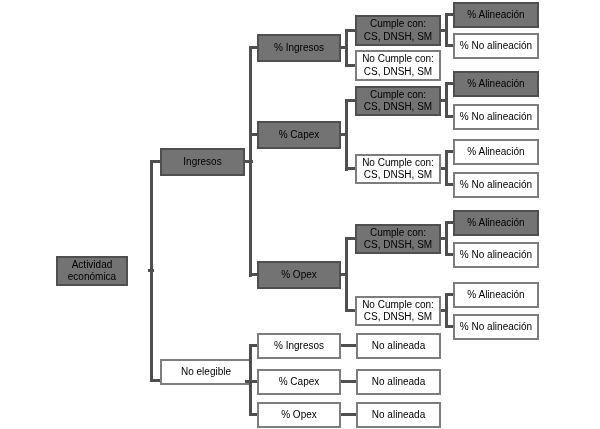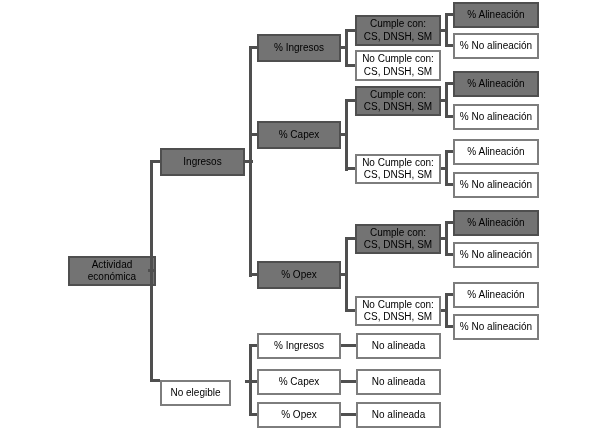--- a/index.html
+++ b/index.html
@@ -24,25 +24,25 @@
   }
   .node.g{background:var(--node-gray-fill);border:2px solid var(--node-gray-border);}
   .node.w{background:var(--node-white-fill);border:2px solid var(--node-white-border);}
   .ln{position:absolute;display:block;background:var(--connector);}
 </style>
 </head>
 <body>
 
 <div id="stage">
 
-  <div class="node g" style="left:68px;top:256px;width:88px;height:30px">Actividad
+  <div class="node g" style="left:56px;top:256px;width:72px;height:30px">Actividad
 económica</div>
 
   <div class="node g" style="left:160px;top:148px;width:85px;height:28px">Ingresos</div>
-  <div class="node w" style="left:160px;top:380px;width:71px;height:26px">No elegible</div>
+  <div class="node w" style="left:160px;top:359px;width:92px;height:26px">No elegible</div>
 
   <div class="node g" style="left:257px;top:34px;width:84px;height:28px">% Ingresos</div>
   <div class="node g" style="left:257px;top:121px;width:84px;height:28px">% Capex</div>
   <div class="node g" style="left:257px;top:261px;width:84px;height:28px">% Opex</div>
 
   <div class="node g" style="left:355px;top:15px;width:86px;height:31px">Cumple con:
 CS, DNSH, SM</div>
   <div class="node w" style="left:355px;top:50px;width:86px;height:31px">No Cumple con:
 CS, DNSH, SM</div>
   <div class="node g" style="left:355px;top:86px;width:86px;height:30px">Cumple con:

